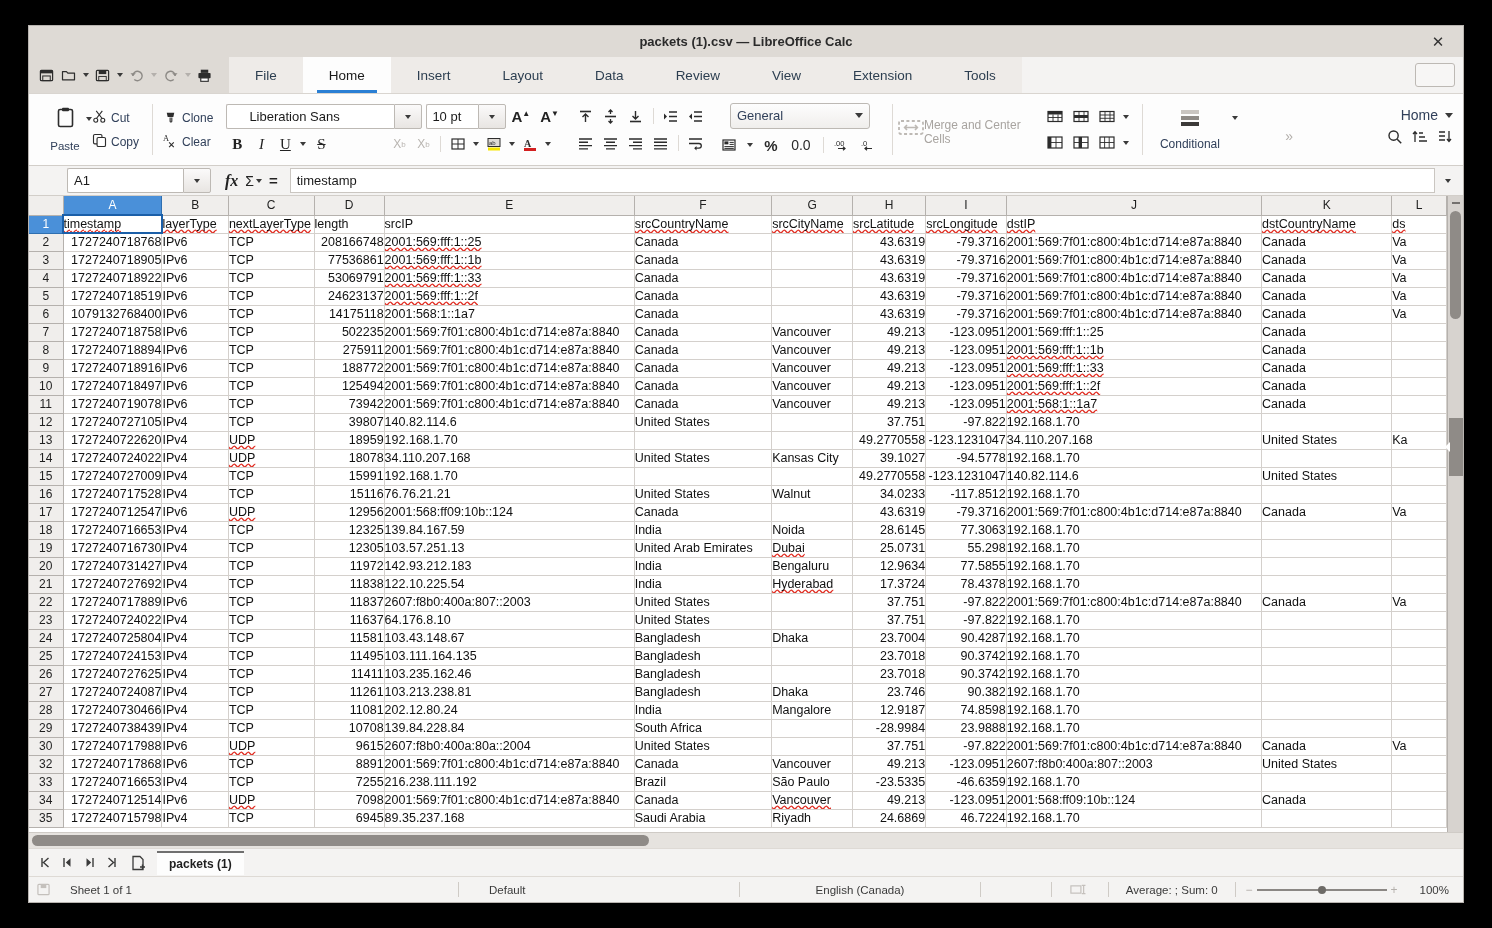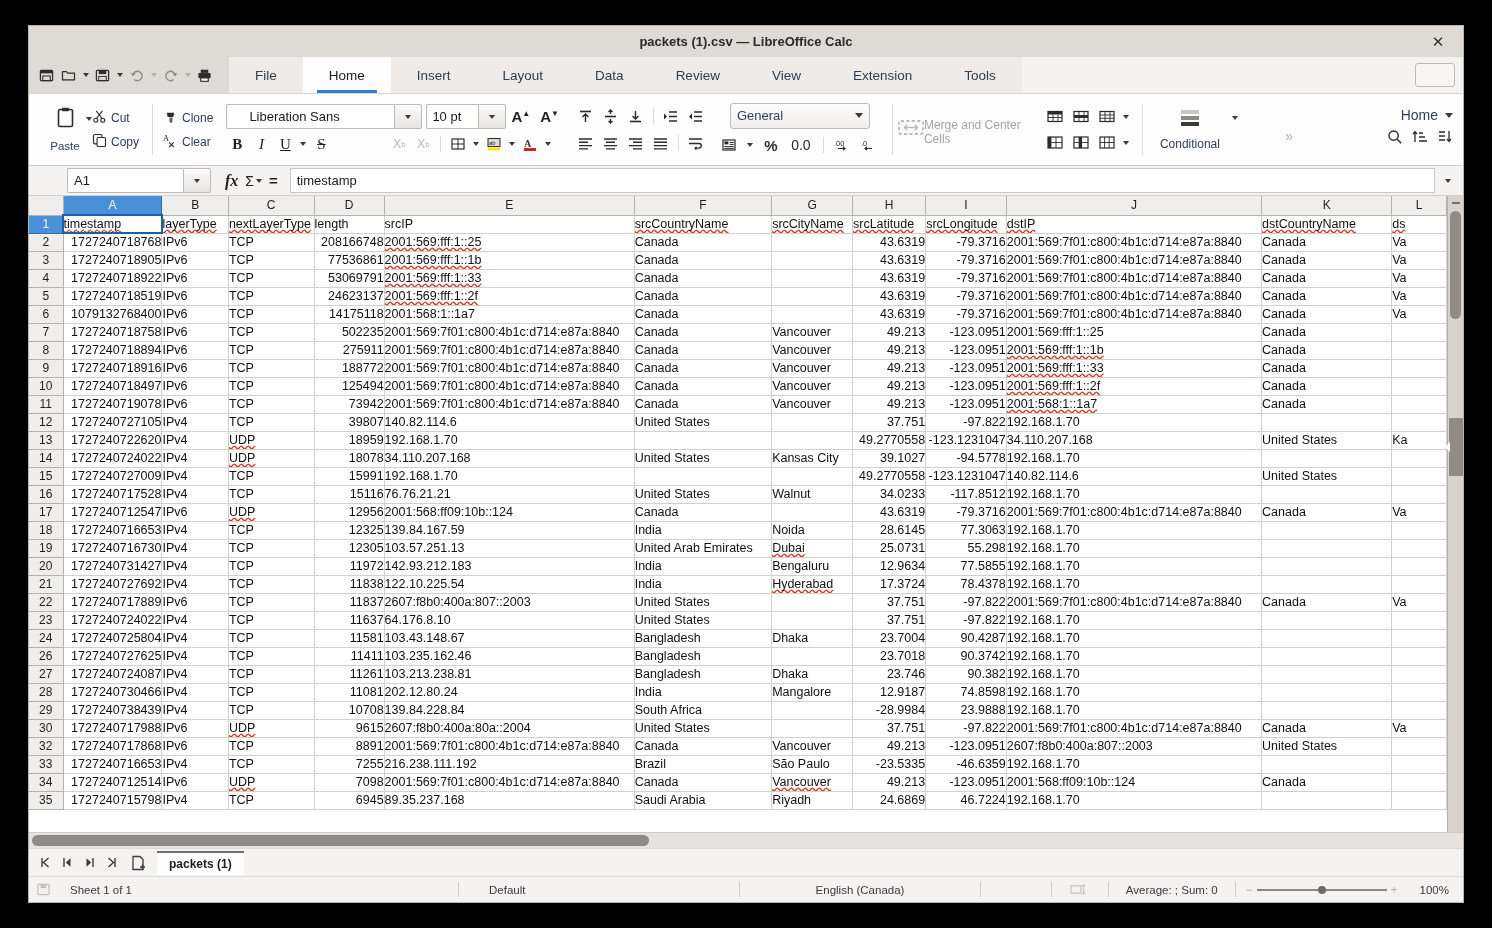--- a/index.html
+++ b/index.html
@@ -1036,20 +1036,35 @@
                 <td class="cell">103.43.148.67</td>
                 <td class="cell">Bangladesh</td>
                 <td class="cell">Dhaka</td>
                 <td class="cell num">23.7004</td>
                 <td class="cell num">90.4287</td>
                 <td class="cell">192.168.1.70</td>
                 <td class="cell"></td>
                 <td class="cell"></td>
               </tr>
               <tr>
+                <td class="rowhdr">25</td>
+                <td class="cell num">1727240724153</td>
+                <td class="cell">IPv4</td>
+                <td class="cell">TCP</td>
+                <td class="cell num">11495</td>
+                <td class="cell">103.111.164.135</td>
+                <td class="cell">Bangladesh</td>
+                <td class="cell"></td>
+                <td class="cell num">23.7018</td>
+                <td class="cell num">90.3742</td>
+                <td class="cell">192.168.1.70</td>
+                <td class="cell"></td>
+                <td class="cell"></td>
+              </tr>
+              <tr>
                 <td class="rowhdr">26</td>
                 <td class="cell num">1727240727625</td>
                 <td class="cell">IPv4</td>
                 <td class="cell">TCP</td>
                 <td class="cell num">11411</td>
                 <td class="cell">103.235.162.46</td>
                 <td class="cell">Bangladesh</td>
                 <td class="cell"></td>
                 <td class="cell num">23.7018</td>
                 <td class="cell num">90.3742</td>

